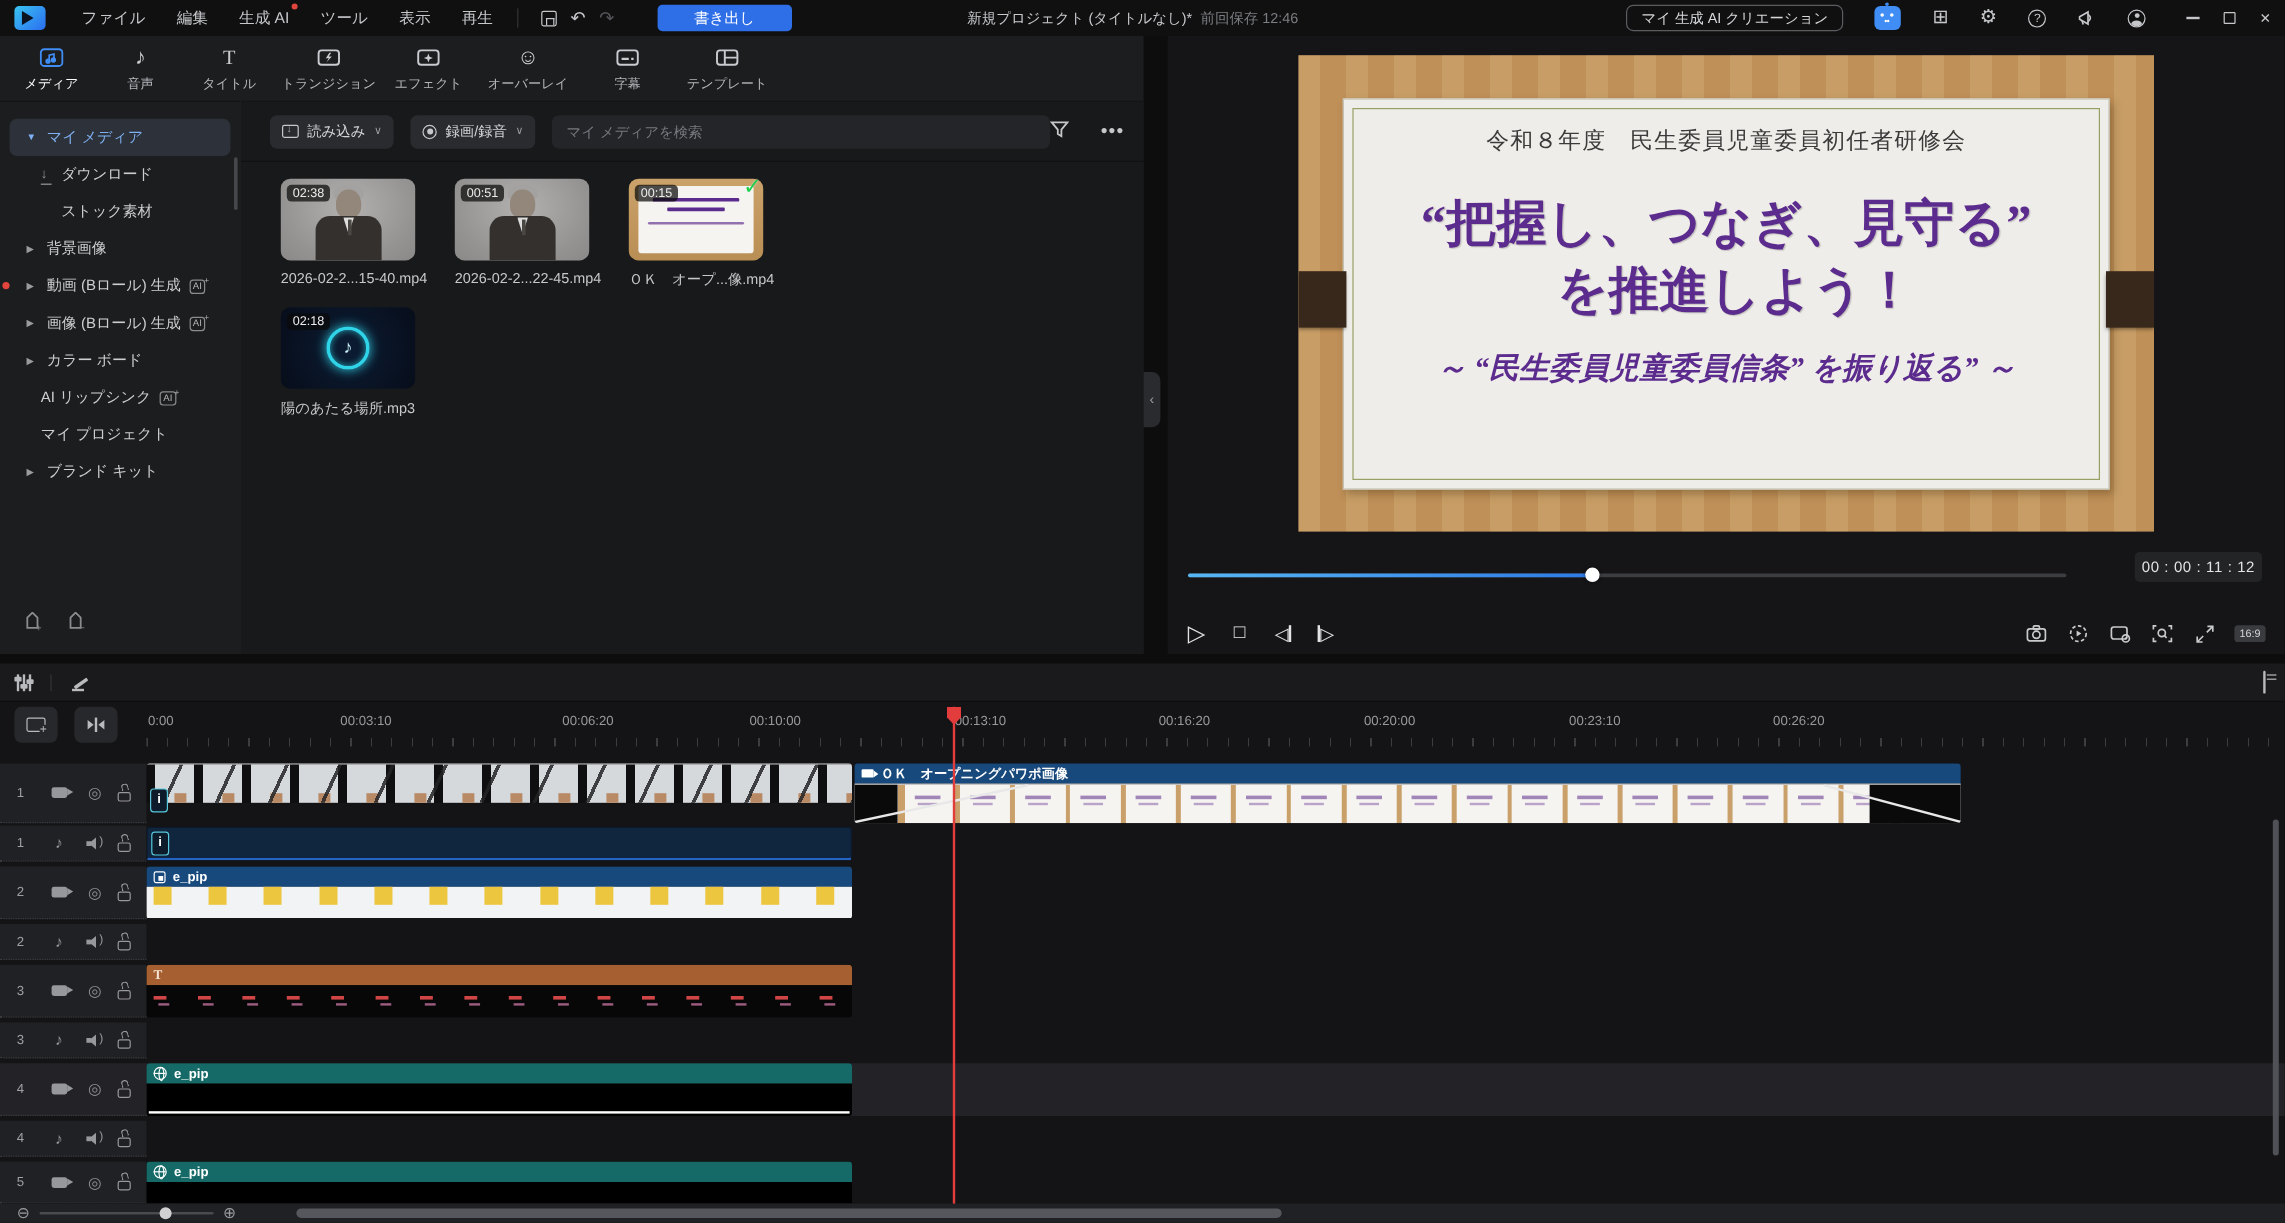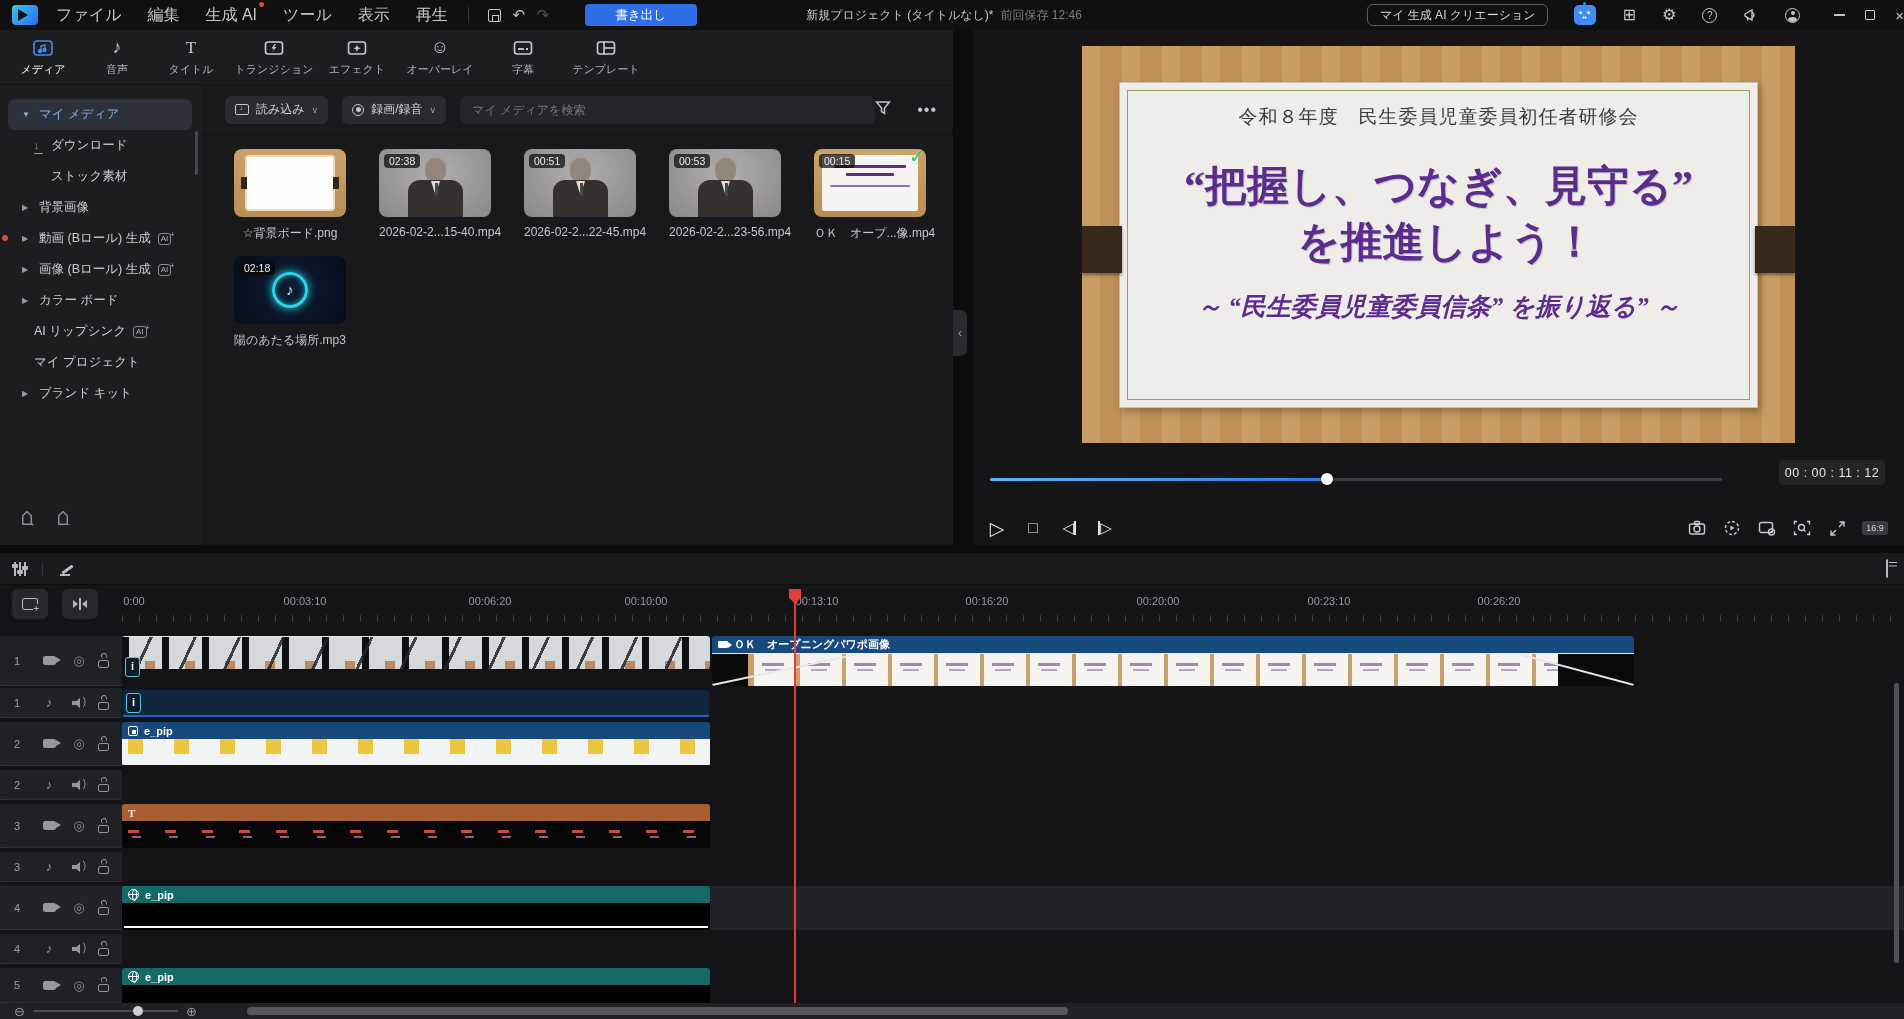--- a/index.html
+++ b/index.html
@@ -3,32 +3,32 @@
 <meta charset="utf-8">
 <style>
   * { margin:0; padding:0; box-sizing:border-box; }
   html,body { width:1904px; height:1019px; overflow:hidden; background:#0d0d0e;
     font-family:"Liberation Sans","DejaVu Sans",sans-serif; color:#c9cacd; }
 
   
   #topbar { position:absolute; left:0; top:0; width:1904px; height:30px; background:#101011; display:flex; align-items:center; z-index:50; }
   .logo { width:26px; height:20px; margin-left:12px; border-radius:4px; background:linear-gradient(135deg,#39c5f2,#2b6cf0); position:relative; }
   .logo::after { content:""; position:absolute; left:6px; top:4px; width:10px; height:12px; background:#0c1320; clip-path:polygon(0 0,100% 50%,0 100%); }
-  .menu { display:flex; align-items:flex-start; margin-left:18px; gap:26px; font-size:16px; color:#c6c7ca; }
+  .menu { display:flex; align-items:flex-start; margin-left:30px; gap:26px; font-size:13px; color:#c6c7ca; }
   .menu-item { position:relative; cursor:default; }
   .reddot { position:absolute; right:-7px; top:-3px; width:5px; height:5px; border-radius:50%; background:#e2453c; }
   .tb-div { width:1px; height:16px; background:#333437; margin:0 14px 0 20px; }
   .tb-ico { width:24px; height:22px; display:flex; align-items:center; justify-content:center; color:#c6c7ca; font-size:15px; }
   .tb-ico.dim { color:#55565a; }
   .floppy { width:13px; height:13px; border:1.5px solid #c6c7ca; border-radius:2px; position:relative; }
   .floppy::after { content:""; position:absolute; left:2.5px; bottom:0; width:5px; height:5px; border:1.5px solid #c6c7ca; border-bottom:none; }
   .export-btn { margin-left:30px; width:112px; height:22px; background:#2e6fe8; border-radius:4px; color:#fff; font-size:12.5px; display:flex; align-items:center; justify-content:center; }
   #proj-title { position:absolute; left:0; right:16px; top:0; height:30px; display:flex; align-items:center; justify-content:center; gap:7px; font-size:12px; pointer-events:none; }
   #proj-title .t1 { color:#c9cacd; } #proj-title .t2 { color:#7c7d81; }
-  .tb-right { position:absolute; right:0; top:0; height:30px; display:flex; align-items:center; gap:26px; }
+  .tb-right { position:absolute; right:0; top:0; height:30px; display:flex; align-items:center; gap:26px; padding-right:12px; }
   .ai-creations { height:22px; border:1px solid #5b5c60; border-radius:6px; padding:0 12px; font-size:12px; color:#d6d7d9; display:flex; align-items:center; }
   .robot { width:22px; height:20px; border-radius:5px; background:#3f8df5; position:relative; }
   .robot::before { content:""; position:absolute; top:-3px; left:9px; width:3px; height:3px; background:#3f8df5; border-radius:50%; }
   .robot::after { content:""; position:absolute; left:5px; top:6px; width:3px; height:3px; background:#fff; border-radius:50%; box-shadow:8px 0 0 #fff, 3px 5px 0 -0.5px #fff, 5px 5px 0 -0.5px #fff; }
   .uni-ico { font-size:16px; color:#c6c7ca; line-height:1; }
   .help-ico { width:15px; height:15px; border:1.4px solid #c6c7ca; border-radius:50%; font-size:10px; display:flex; align-items:center; justify-content:center; color:#c6c7ca; }
   .user-ico { width:15px; height:15px; border:1.4px solid #c6c7ca; border-radius:50%; position:relative; overflow:hidden; }
   .user-ico::before { content:""; position:absolute; left:4.5px; top:2.5px; width:4px; height:4px; border-radius:50%; background:#c6c7ca; }
   .user-ico::after { content:""; position:absolute; left:2px; top:8px; width:9px; height:6px; border-radius:50% 50% 0 0; background:#c6c7ca; }
   .win-ctl { display:flex; align-items:center; gap:20px; margin-left:8px; color:#c6c7ca; }
@@ -401,28 +401,20 @@
       <div class="hdr-right">
         <span class="funnel"><svg width="16" height="15" viewBox="0 0 16 15">
               <path d="M1.5 2 h13 l-5 6 v5.5 l-3 -1.8 v-3.7 z"></path>
             </svg></span>
         <span class="more-dots">•••</span>
       </div>
     </div>
     <div id="grid">
       <div class="mrow">
 
-        <div class="mcard">
-          <div class="mthumb th-board">
-            <div class="paper"></div>
-            <span class="clipblk" style="left:7px;"></span>
-            <span class="clipblk" style="right:7px;"></span>
-          </div>
-          <div class="mname">☆背景ボード.png</div>
-        </div>
 
         <div class="mcard">
           <div class="mthumb th-person">
             <span class="p-hair"></span>
               <span class="p-head"></span>
               <span class="p-body"></span>
               <span class="p-shirt"></span>
               <span class="p-tie"></span>
             <span class="dur">02:38</span>
           </div>
@@ -434,31 +426,20 @@
             <span class="p-hair"></span>
               <span class="p-head"></span>
               <span class="p-body"></span>
               <span class="p-shirt"></span>
               <span class="p-tie"></span>
             <span class="dur">00:51</span>
           </div>
           <div class="mname">2026-02-2...22-45.mp4</div>
         </div>
 
-        <div class="mcard">
-          <div class="mthumb th-person">
-            <span class="p-hair"></span>
-              <span class="p-head"></span>
-              <span class="p-body"></span>
-              <span class="p-shirt"></span>
-              <span class="p-tie"></span>
-            <span class="dur">00:53</span>
-          </div>
-          <div class="mname">2026-02-2...23-56.mp4</div>
-        </div>
 
         <div class="mcard" style="position:relative;">
           <div class="mthumb th-slide">
             <div class="spaper"></div>
             <span class="sline" style="top:16px;width:72px;height:3px;"></span>
             <span class="sline" style="top:24px;width:48px;height:3px;"></span>
             <span class="sline" style="top:36px;width:80px;height:2px;opacity:.65;"></span>
             <span class="dur">00:15</span>
           </div>
           <span class="bigcheck">✓</span>

